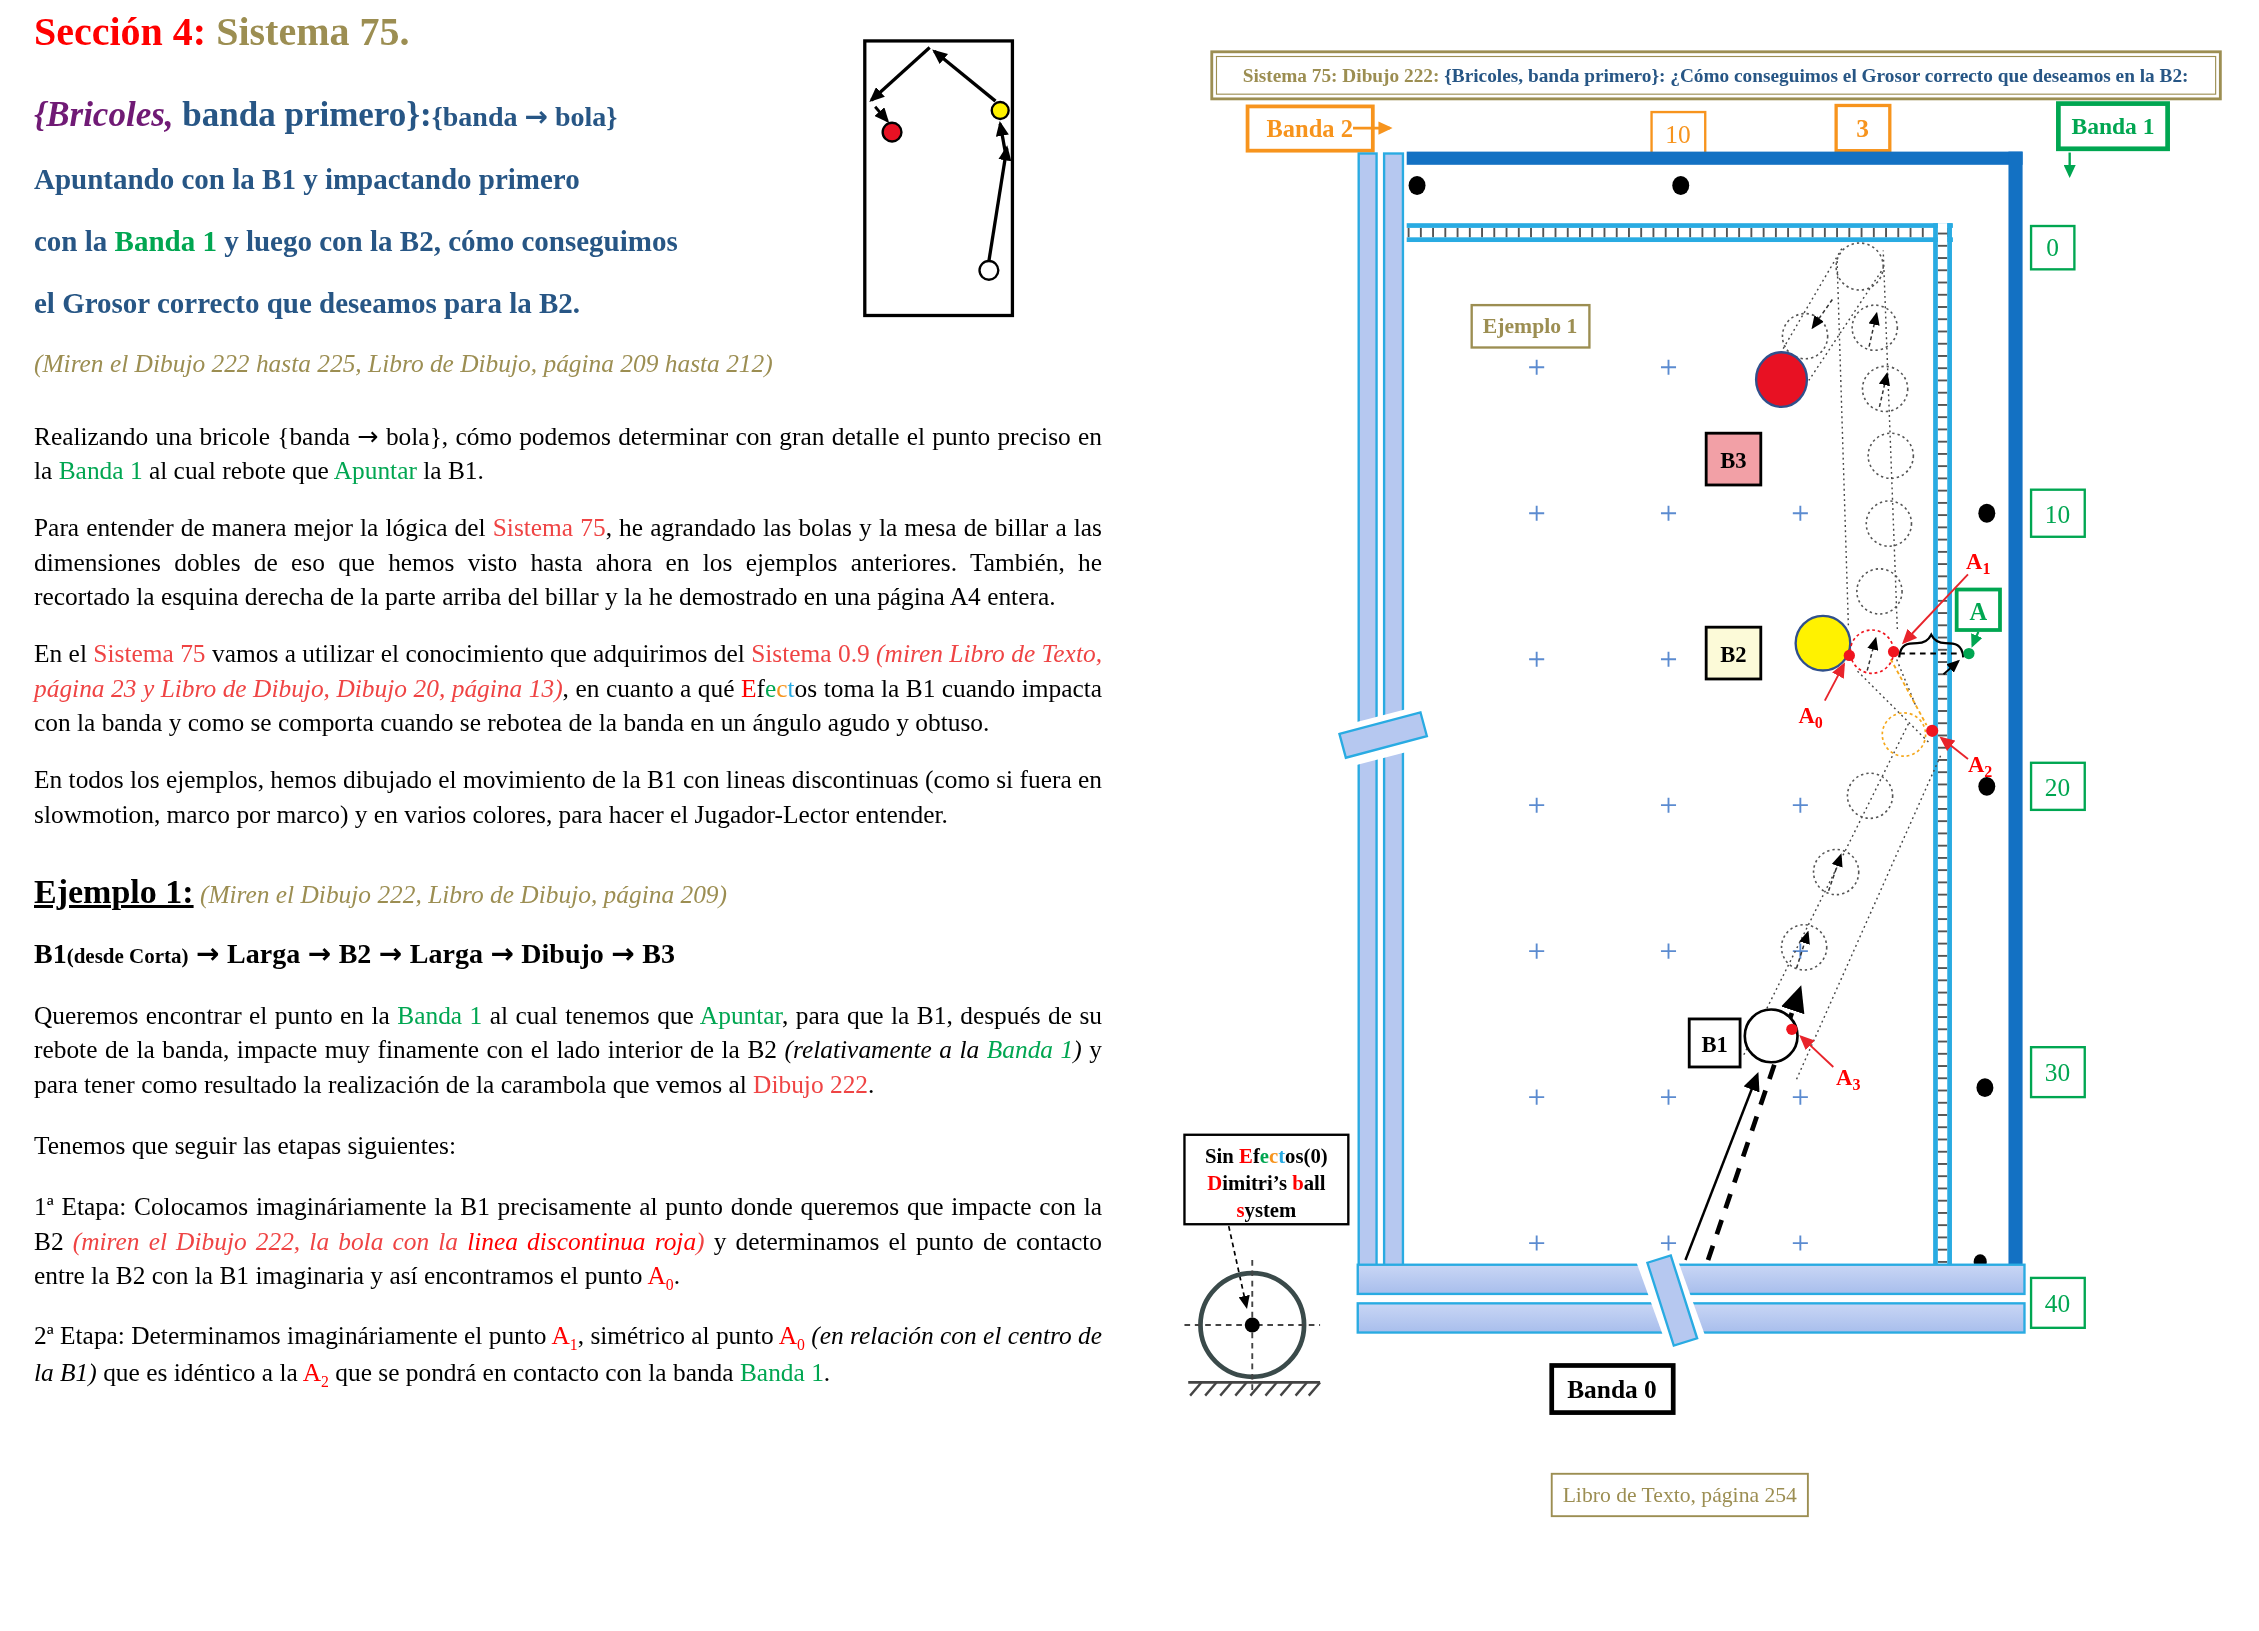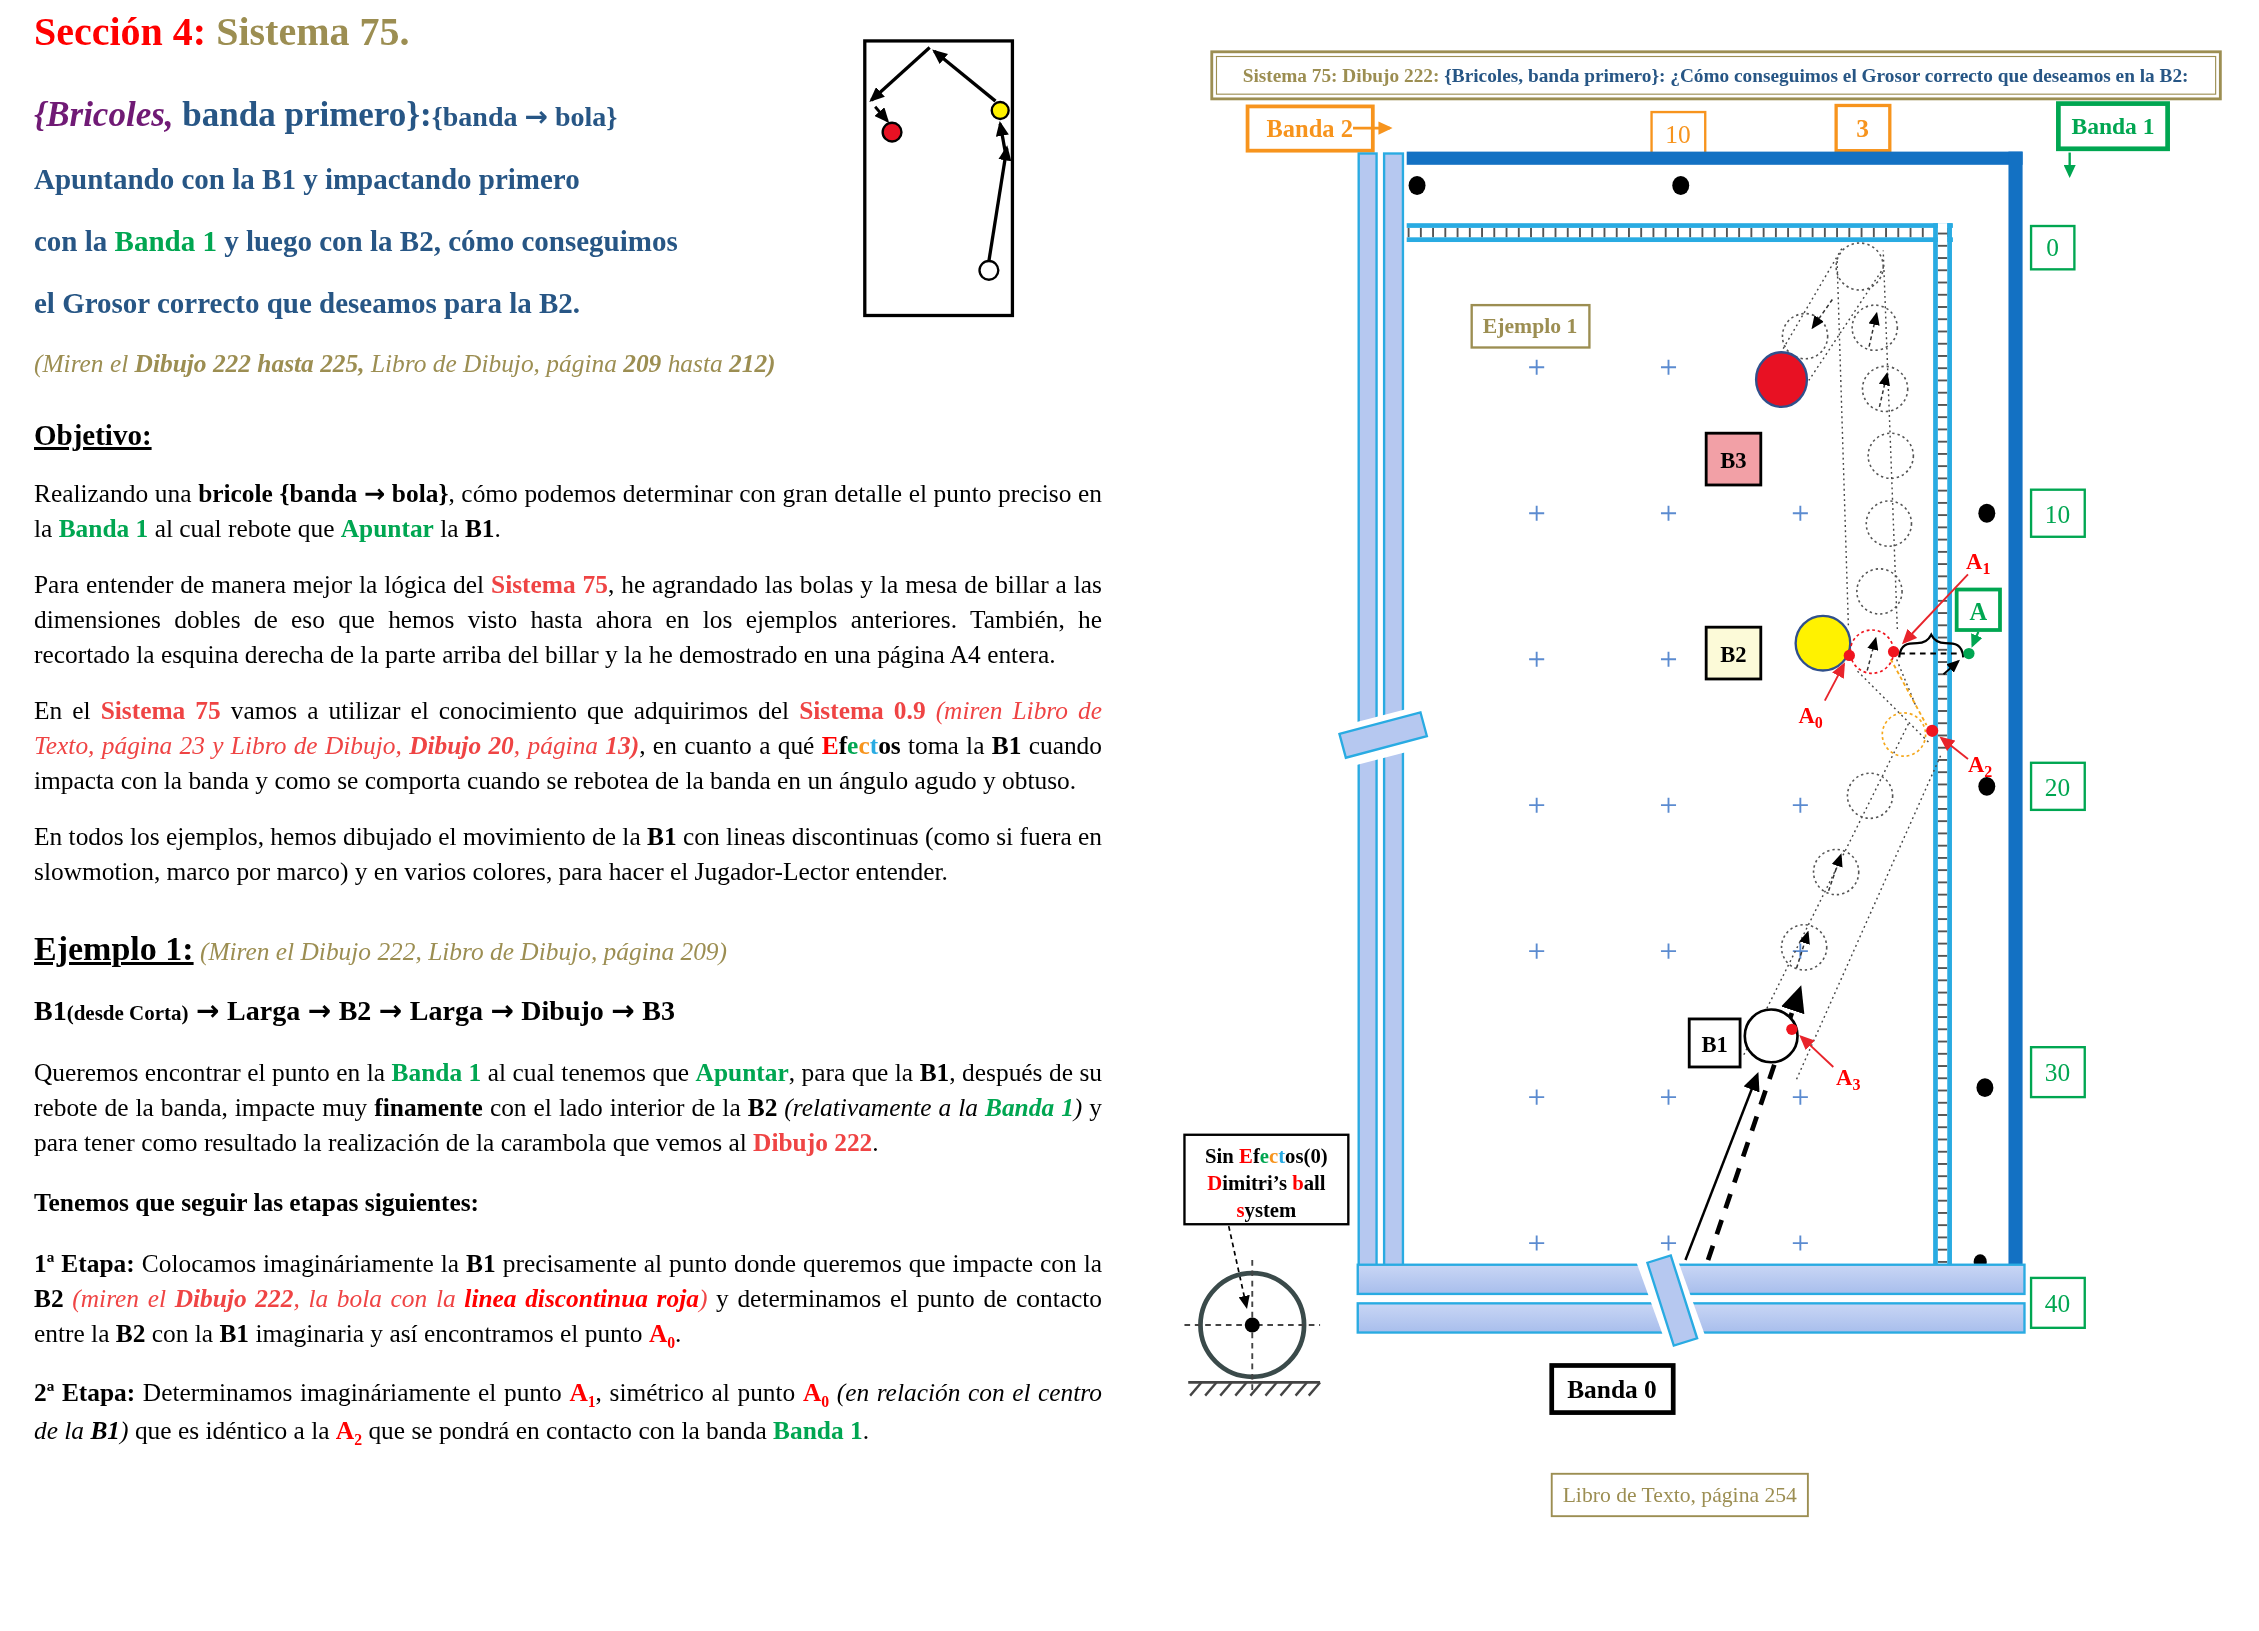--- a/index.html
+++ b/index.html
@@ -10,21 +10,21 @@
   .h1{font-size:40px;font-weight:bold;margin:0 0 40px 0;}
   .h1 .r{color:#ff0000;}
   .h1 .g{color:#9C8E52;}
   .sub{font-size:35px;font-weight:bold;margin:0 0 28px 0;color:#275685;}
   .sub .blk{color:#701a75;font-style:italic;}
   .sub .sm{font-size:28px;}
   .lead{font-size:29px;font-weight:bold;color:#275685;margin:0 0 29px 0;}
   .ref{font-size:25.4px;color:#9C8E52;font-style:italic;margin:0 0 41px 0;}
   .hd{font-size:29px;font-weight:bold;text-decoration:underline;text-decoration-thickness:2.8px;margin:0 0 24.5px 0;}
   p.body{font-size:25.4px;line-height:1.37;text-align:justify;margin:0 0 21.7px 0;}
-  .b{font-weight:bold;}
+  .b{font-weight:normal;}
   .i{font-style:italic;}
   .grn{color:#00A651;}
   .gold{color:#ef4444;}
   .red{color:#ff0000;}
   .org{color:#F7941D;}
   .sky{color:#29ABE2;}
   .arrf{font-family:"DejaVu Sans",sans-serif;}
   .ej{font-size:34px;font-weight:bold;text-decoration:underline;text-decoration-thickness:2.8px;}
   .ejline{margin:17px 0 26px 0;}
   .ejnote{font-size:25.4px;color:#9C8E52;font-style:italic;font-weight:normal;text-decoration:none;}
@@ -51,21 +51,20 @@
     <div class="h1"><span class="r">Sección 4:</span><span class="g"> Sistema 75.</span></div>
 
     <div class="sub"><span class="blk">{Bricoles,</span><span> banda primero}:</span><span class="sm">{banda </span><span class="sm arrf">→</span><span class="sm"> bola}</span></div>
 
     <div class="lead">Apuntando con la B1 y impactando primero</div>
     <div class="lead"><span>con la </span><span class="grn">Banda 1</span><span> y luego con la B2, cómo conseguimos</span></div>
     <div class="lead">el Grosor correcto que deseamos para la B2.</div>
 
     <div class="ref"><span>(Miren el </span><span class="b">Dibujo 222 hasta 225,</span><span> Libro de Dibujo, página </span><span class="b">209</span><span> hasta </span><span class="b">212)</span></div>
 
-    <div class="hd">Objetivo:</div>
 
     <p class="body"><span>Realizando una </span><span class="b">bricole {banda </span><span class="b arrf">→</span><span class="b"> bola}</span><span>, cómo podemos determinar con gran detalle el punto preciso en la </span><span class="b grn">Banda 1</span><span> al cual rebote que </span><span class="b grn">Apuntar</span><span> la </span><span class="b">B1</span><span>.</span></p>
 
     <p class="body"><span>Para entender de manera mejor la lógica del </span><span class="b gold">Sistema 75</span><span>, he agrandado las bolas y la mesa de billar a las dimensiones dobles de eso que hemos visto hasta ahora en los ejemplos anteriores. También, he recortado la esquina derecha de la parte arriba del billar y la he demostrado en una página A4 entera.</span></p>
 
     <p class="body"><span>En el </span><span class="b gold">Sistema 75</span><span> vamos a utilizar el conocimiento que adquirimos del </span><span class="b gold">Sistema 0.9</span><span class="i gold"> (miren Libro de Texto, página 23 y Libro de Dibujo, </span><span class="i gold b">Dibujo 20</span><span class="i gold">, página </span><span class="i gold b">13)</span><span>, en cuanto a qué </span><span class="b red">E</span><span class="b">f</span><span class="b grn">e</span><span class="b org">c</span><span class="b sky">t</span><span class="b">os</span><span> toma la </span><span class="b">B1</span><span> cuando impacta con la banda y como se comporta cuando se rebotea de la banda en un ángulo agudo y obtuso.</span></p>
 
     <p class="body mb40"><span>En todos los ejemplos, hemos dibujado el movimiento de la </span><span class="b">B1</span><span> con lineas discontinuas (como si fuera en slowmotion, marco por marco) y en varios colores, para hacer el Jugador-Lector entender.</span></p>
 
     <div class="ejline"><span class="ej">Ejemplo 1:</span><span class="ejnote"> (Miren el </span><span class="ejnote b">Dibujo 222</span><span class="ejnote">, Libro de Dibujo, página </span><span class="ejnote b">209</span><span class="ejnote">)</span></div>

